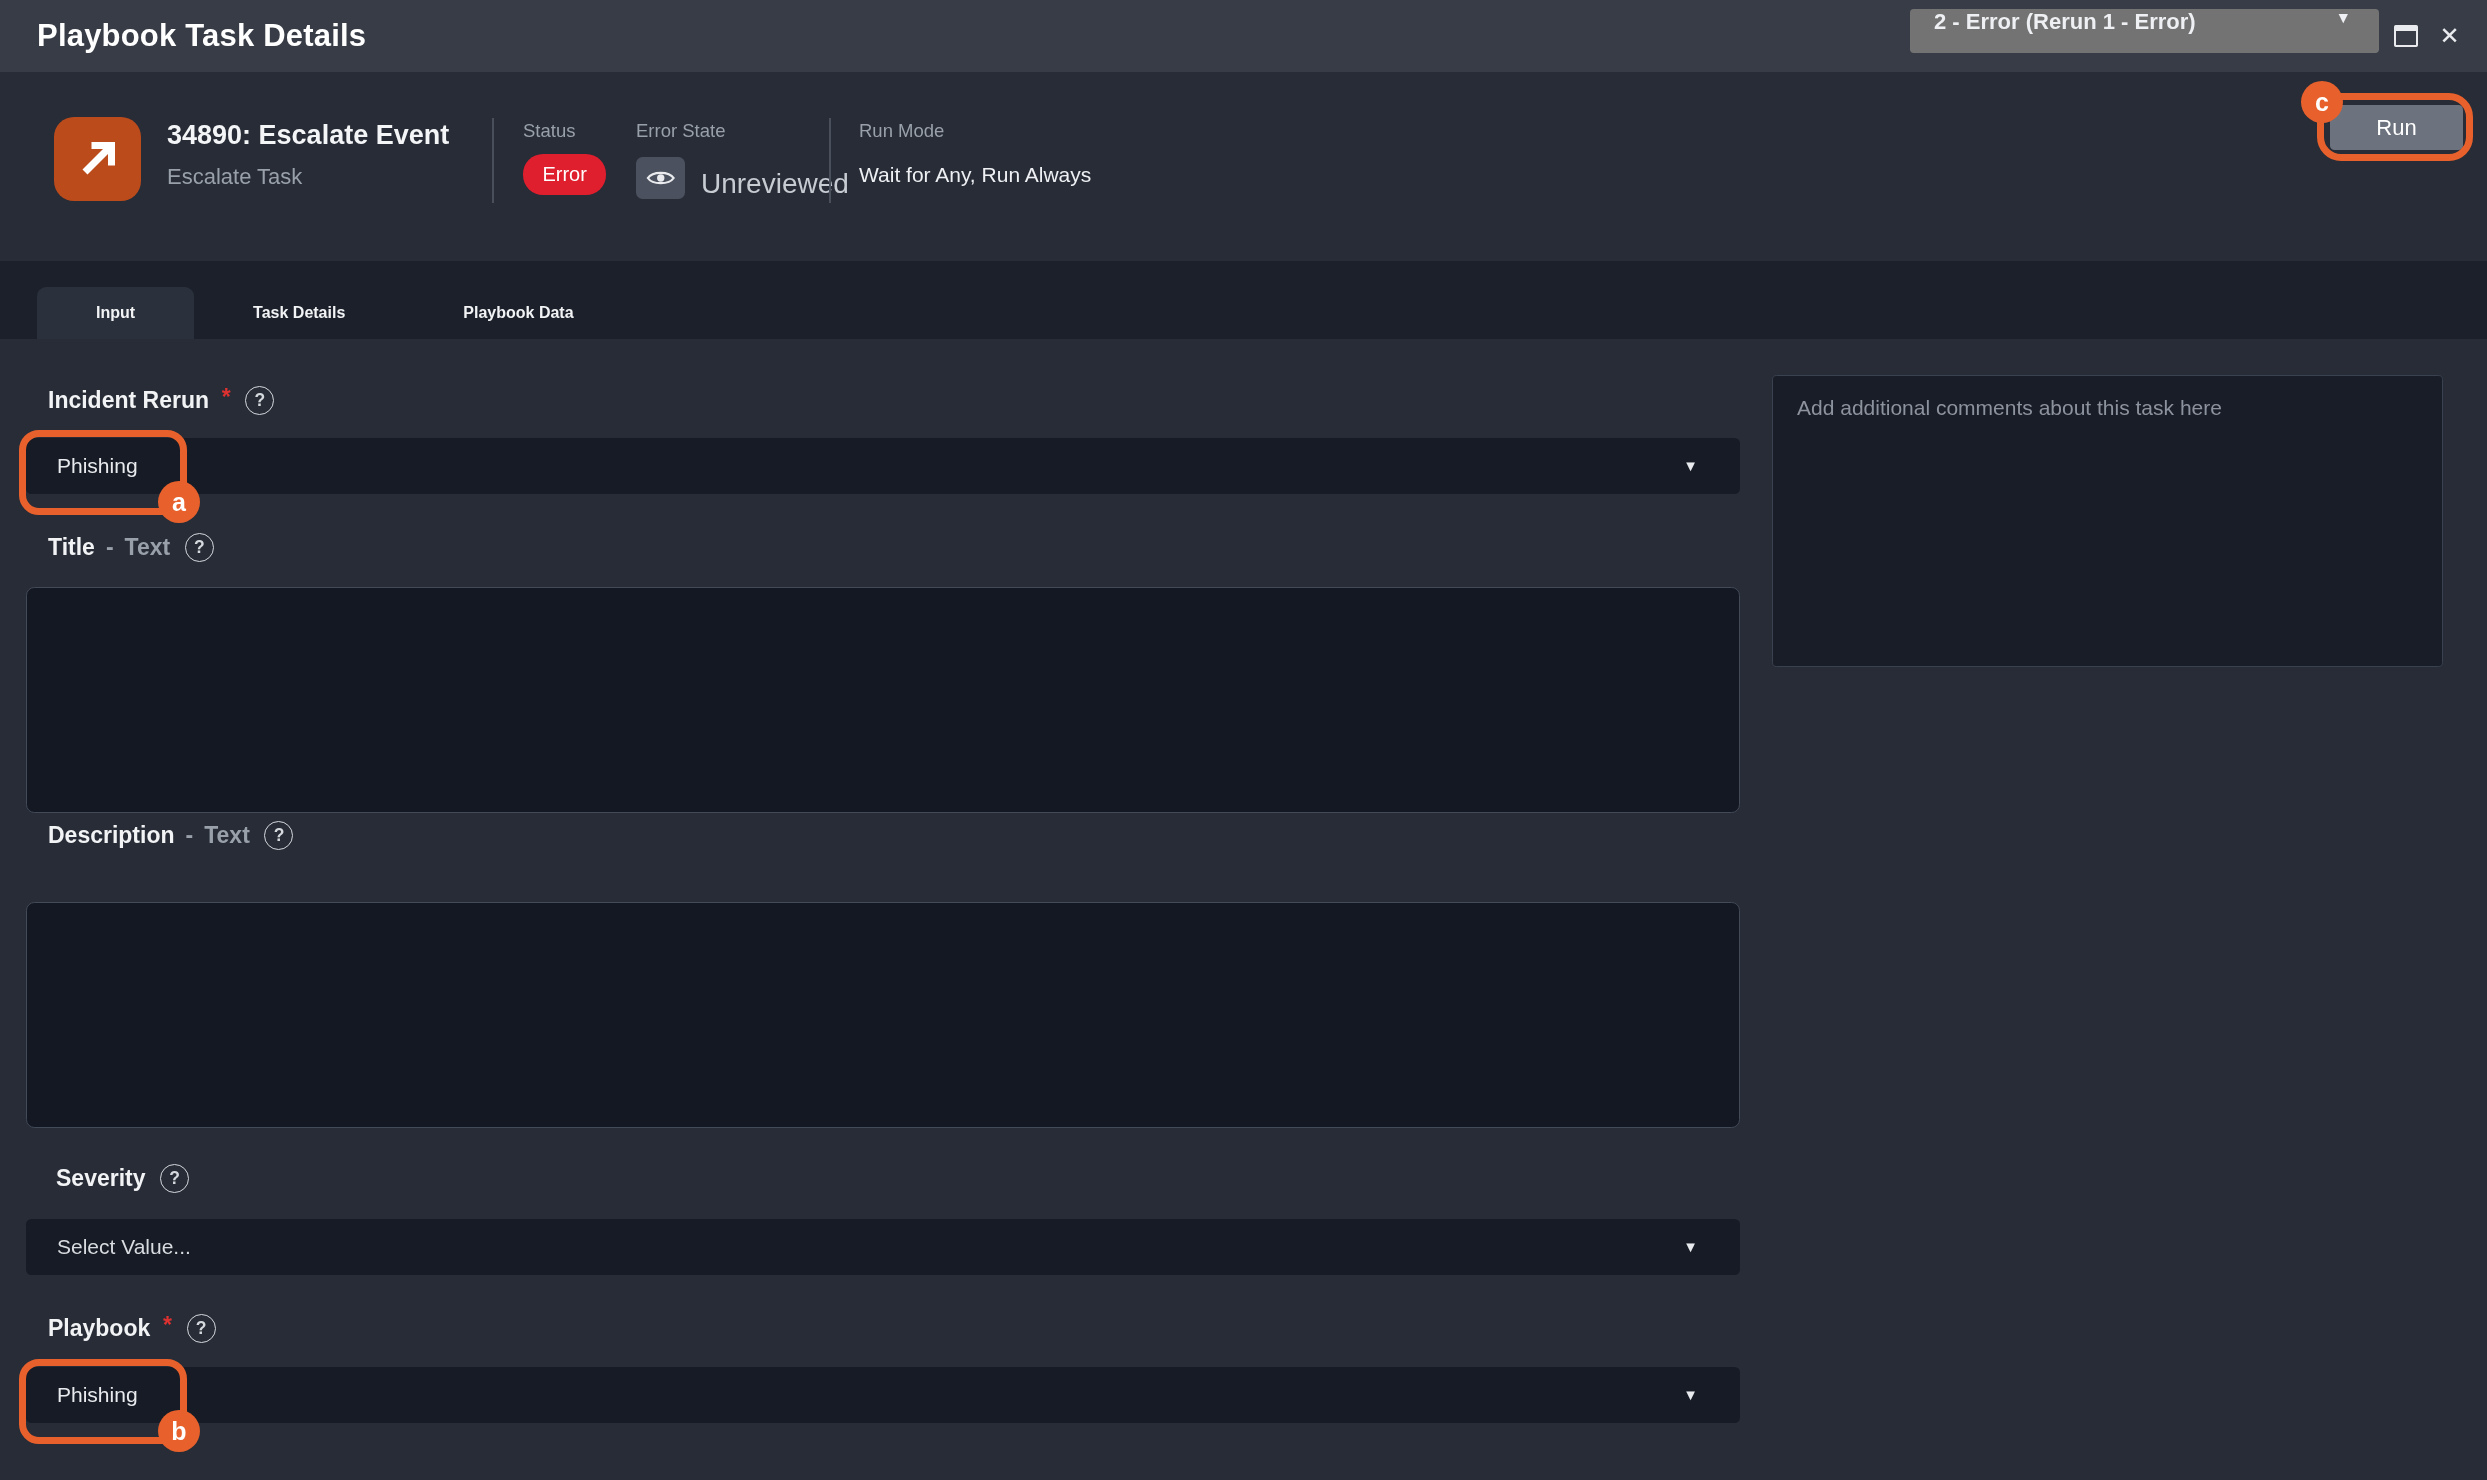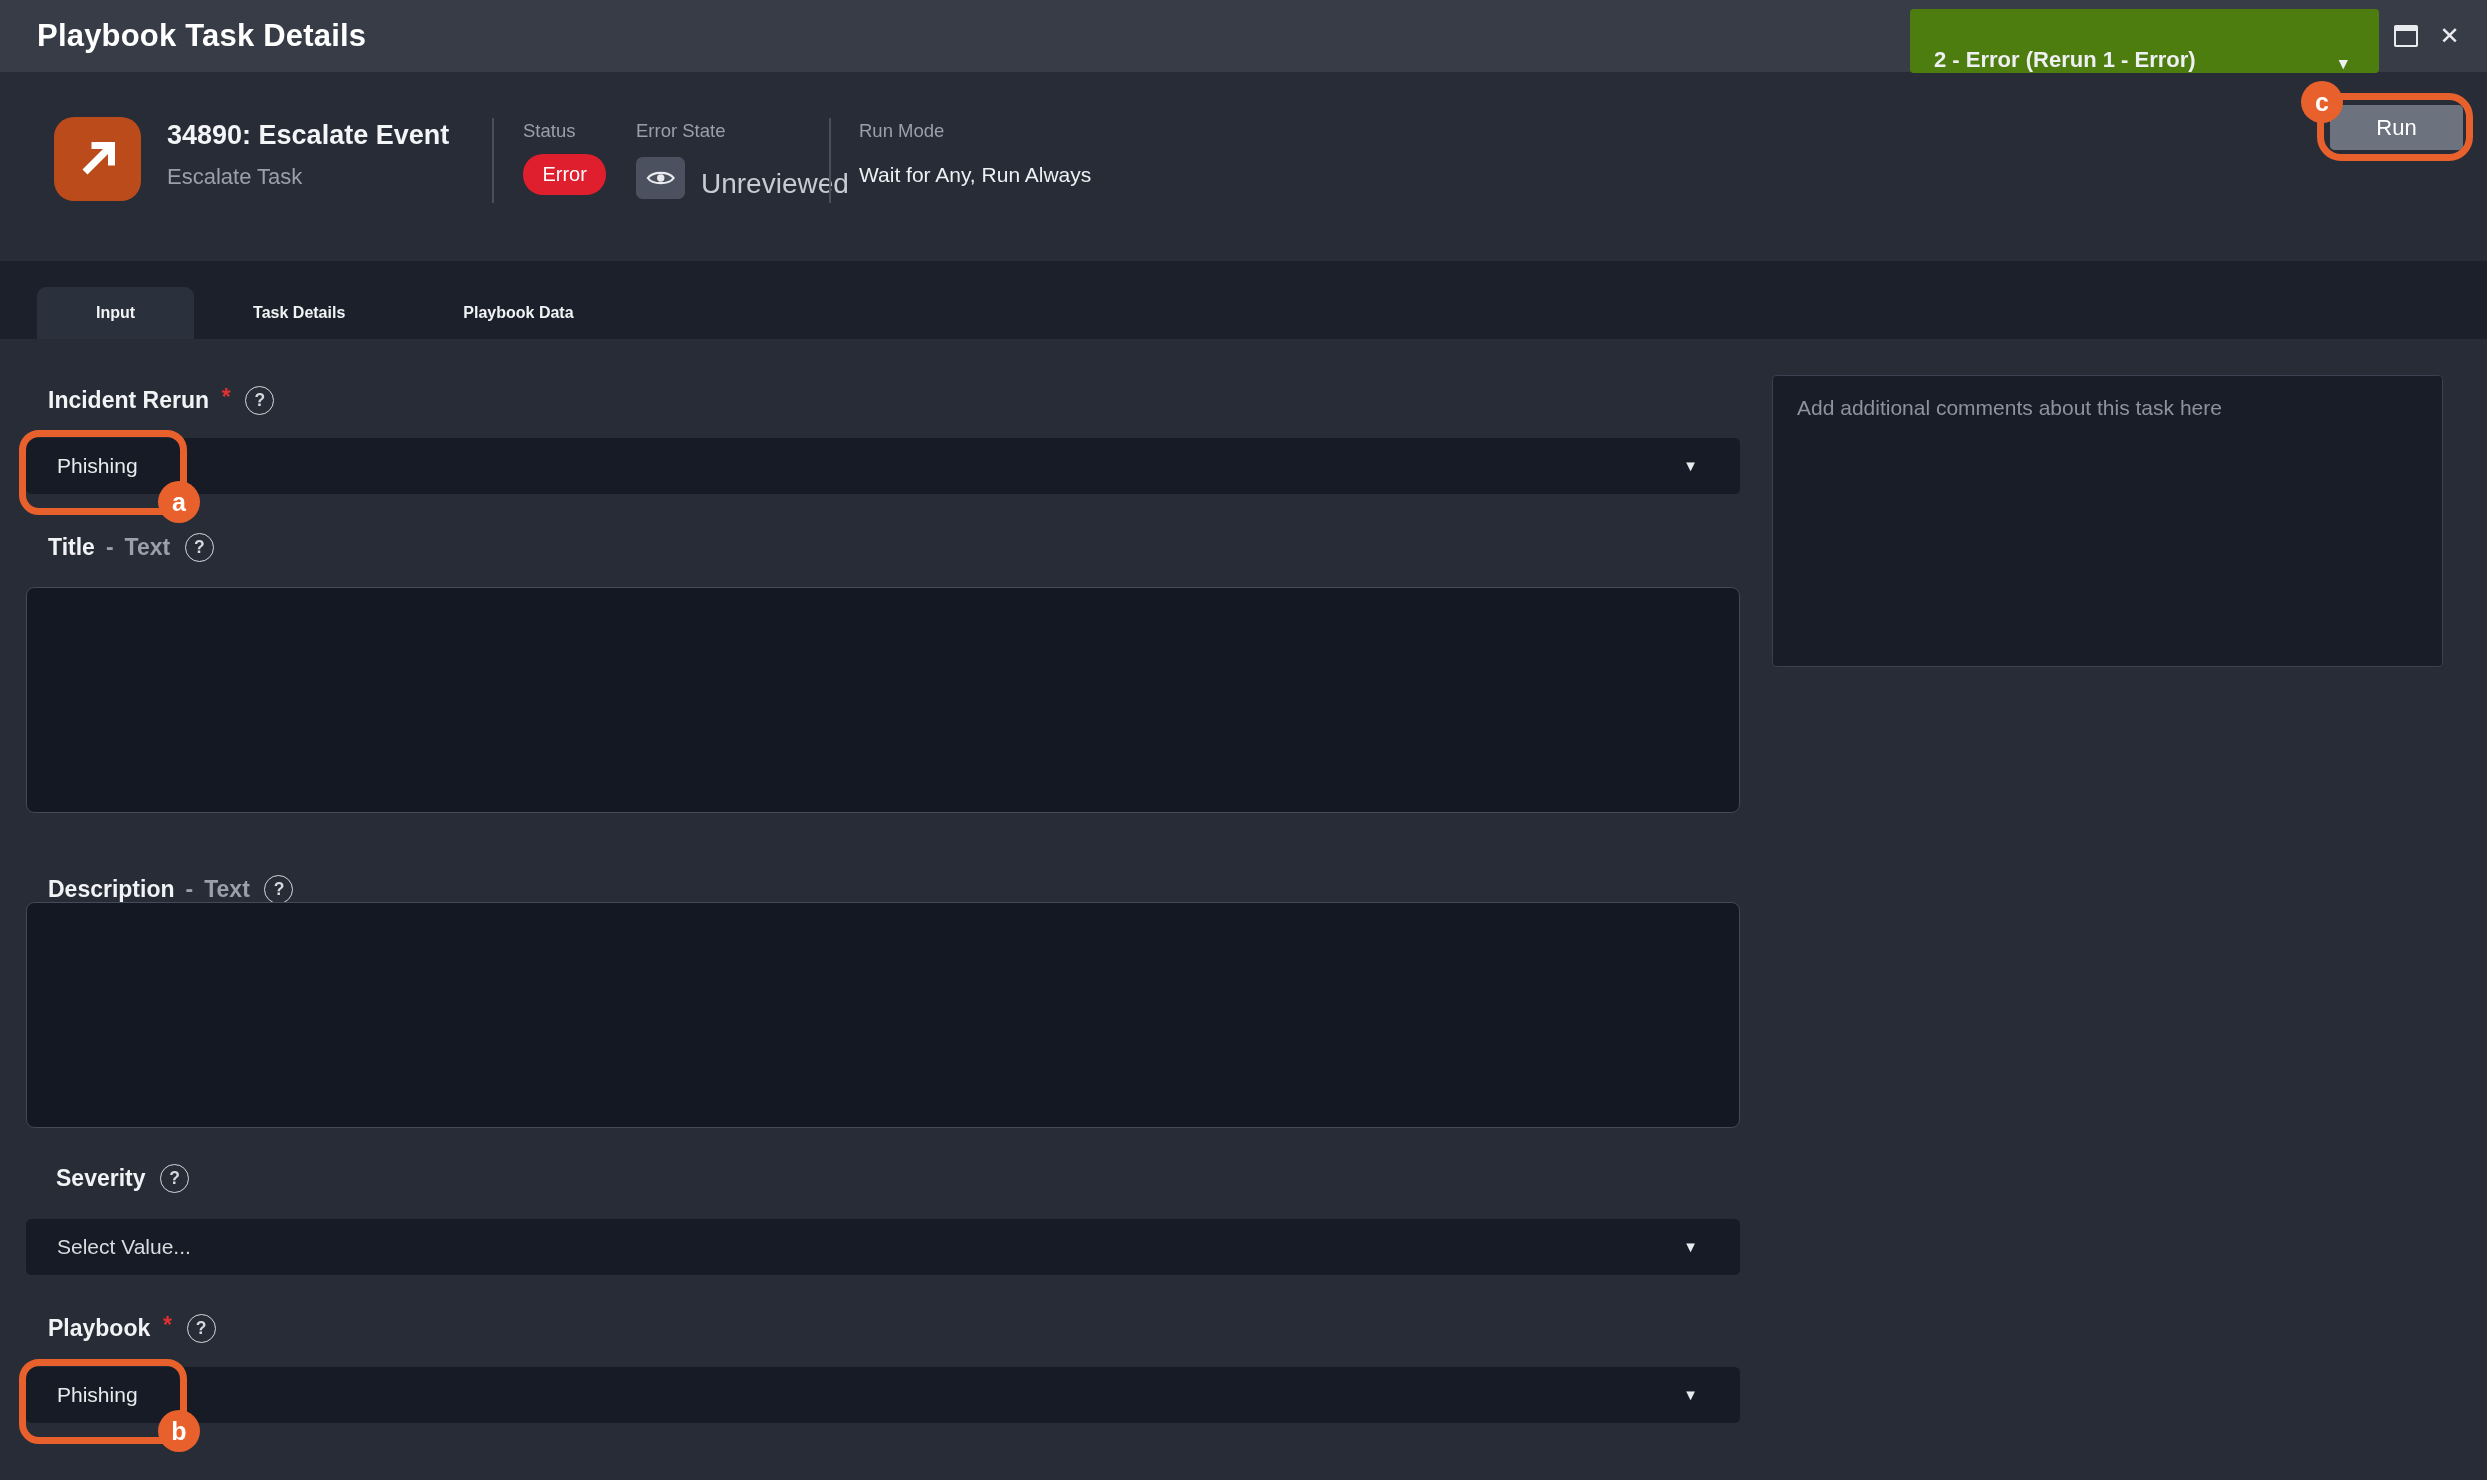--- a/index.html
+++ b/index.html
@@ -13,23 +13,23 @@
   .titlebar {
     position: absolute; left: 0; top: 0; width: 2487px; height: 72px;
     background: #373c46;
   }
   .titlebar-title {
     position: absolute; left: 37px; top: 0; height: 72px;
     display: flex; align-items: center;
     font-size: 31px; font-weight: bold; color: #ffffff; letter-spacing: 0.2px;
   }
   .run-selector {
-    position: absolute; left: 1910px; top: 9.2px; width: 469px; height: 64px;
-    background: #4d7c0f; border-radius: 3.7px; cursor: pointer;
-    display: flex; align-items: flex-end; justify-content: space-between;
+    position: absolute; left: 1910px; top: 9.2px; width: 469px; height: 44px;
+    background: #737373; border-radius: 3.7px; cursor: pointer;
+    display: flex; align-items: flex-start; justify-content: space-between;
     padding: 0 28px 0 24px;
   }
   .run-selector .val { font-size: 22px; font-weight: bold; color: #eef0f3; white-space: nowrap; }
   .run-selector .caret { font-size: 15.7px; color: #eef0f3; }
   .win-btn { position: absolute; top: 0; height: 72px; width: 41px; display: flex; align-items: center; justify-content: center; cursor: pointer; }
   .maximize-btn { left: 2385px; }
   .close-btn { left: 2429px; }
   .maximize-glyph { width: 24px; height: 22px; border: 2.8px solid #e9ebee; border-top-width: 6.5px; border-radius: 1.8px; display: block; }
   .close-glyph { font-size: 24px; font-weight: bold; color: #e9ebee; line-height: 1; }
   
@@ -184,21 +184,21 @@
   </div>
 
   <div class="field-label" style="left:48px; top:533px;align-items:center;">
     <span>Title</span>
     <span class="sep">-</span>
     <span class="ftype">Text</span>
     <span class="help-icon">?</span>
   </div>
   <textarea class="big-textarea" style="top: 587px;"></textarea>
 
-  <div class="field-label" style="left:48px; top:875px;">
+  <div class="field-label" style="left:48px; top:821px;">
     <span>Description</span>
     <span class="sep">-</span>
     <span class="ftype">Text</span>
     <span class="help-icon">?</span>
   </div>
   <textarea class="big-textarea" style="top: 902px;"></textarea>
 
   <div class="field-label" style="left:48px; top:1164px;margin-left:8px;">
     <span>Severity</span>
     <span class="help-icon">?</span>

